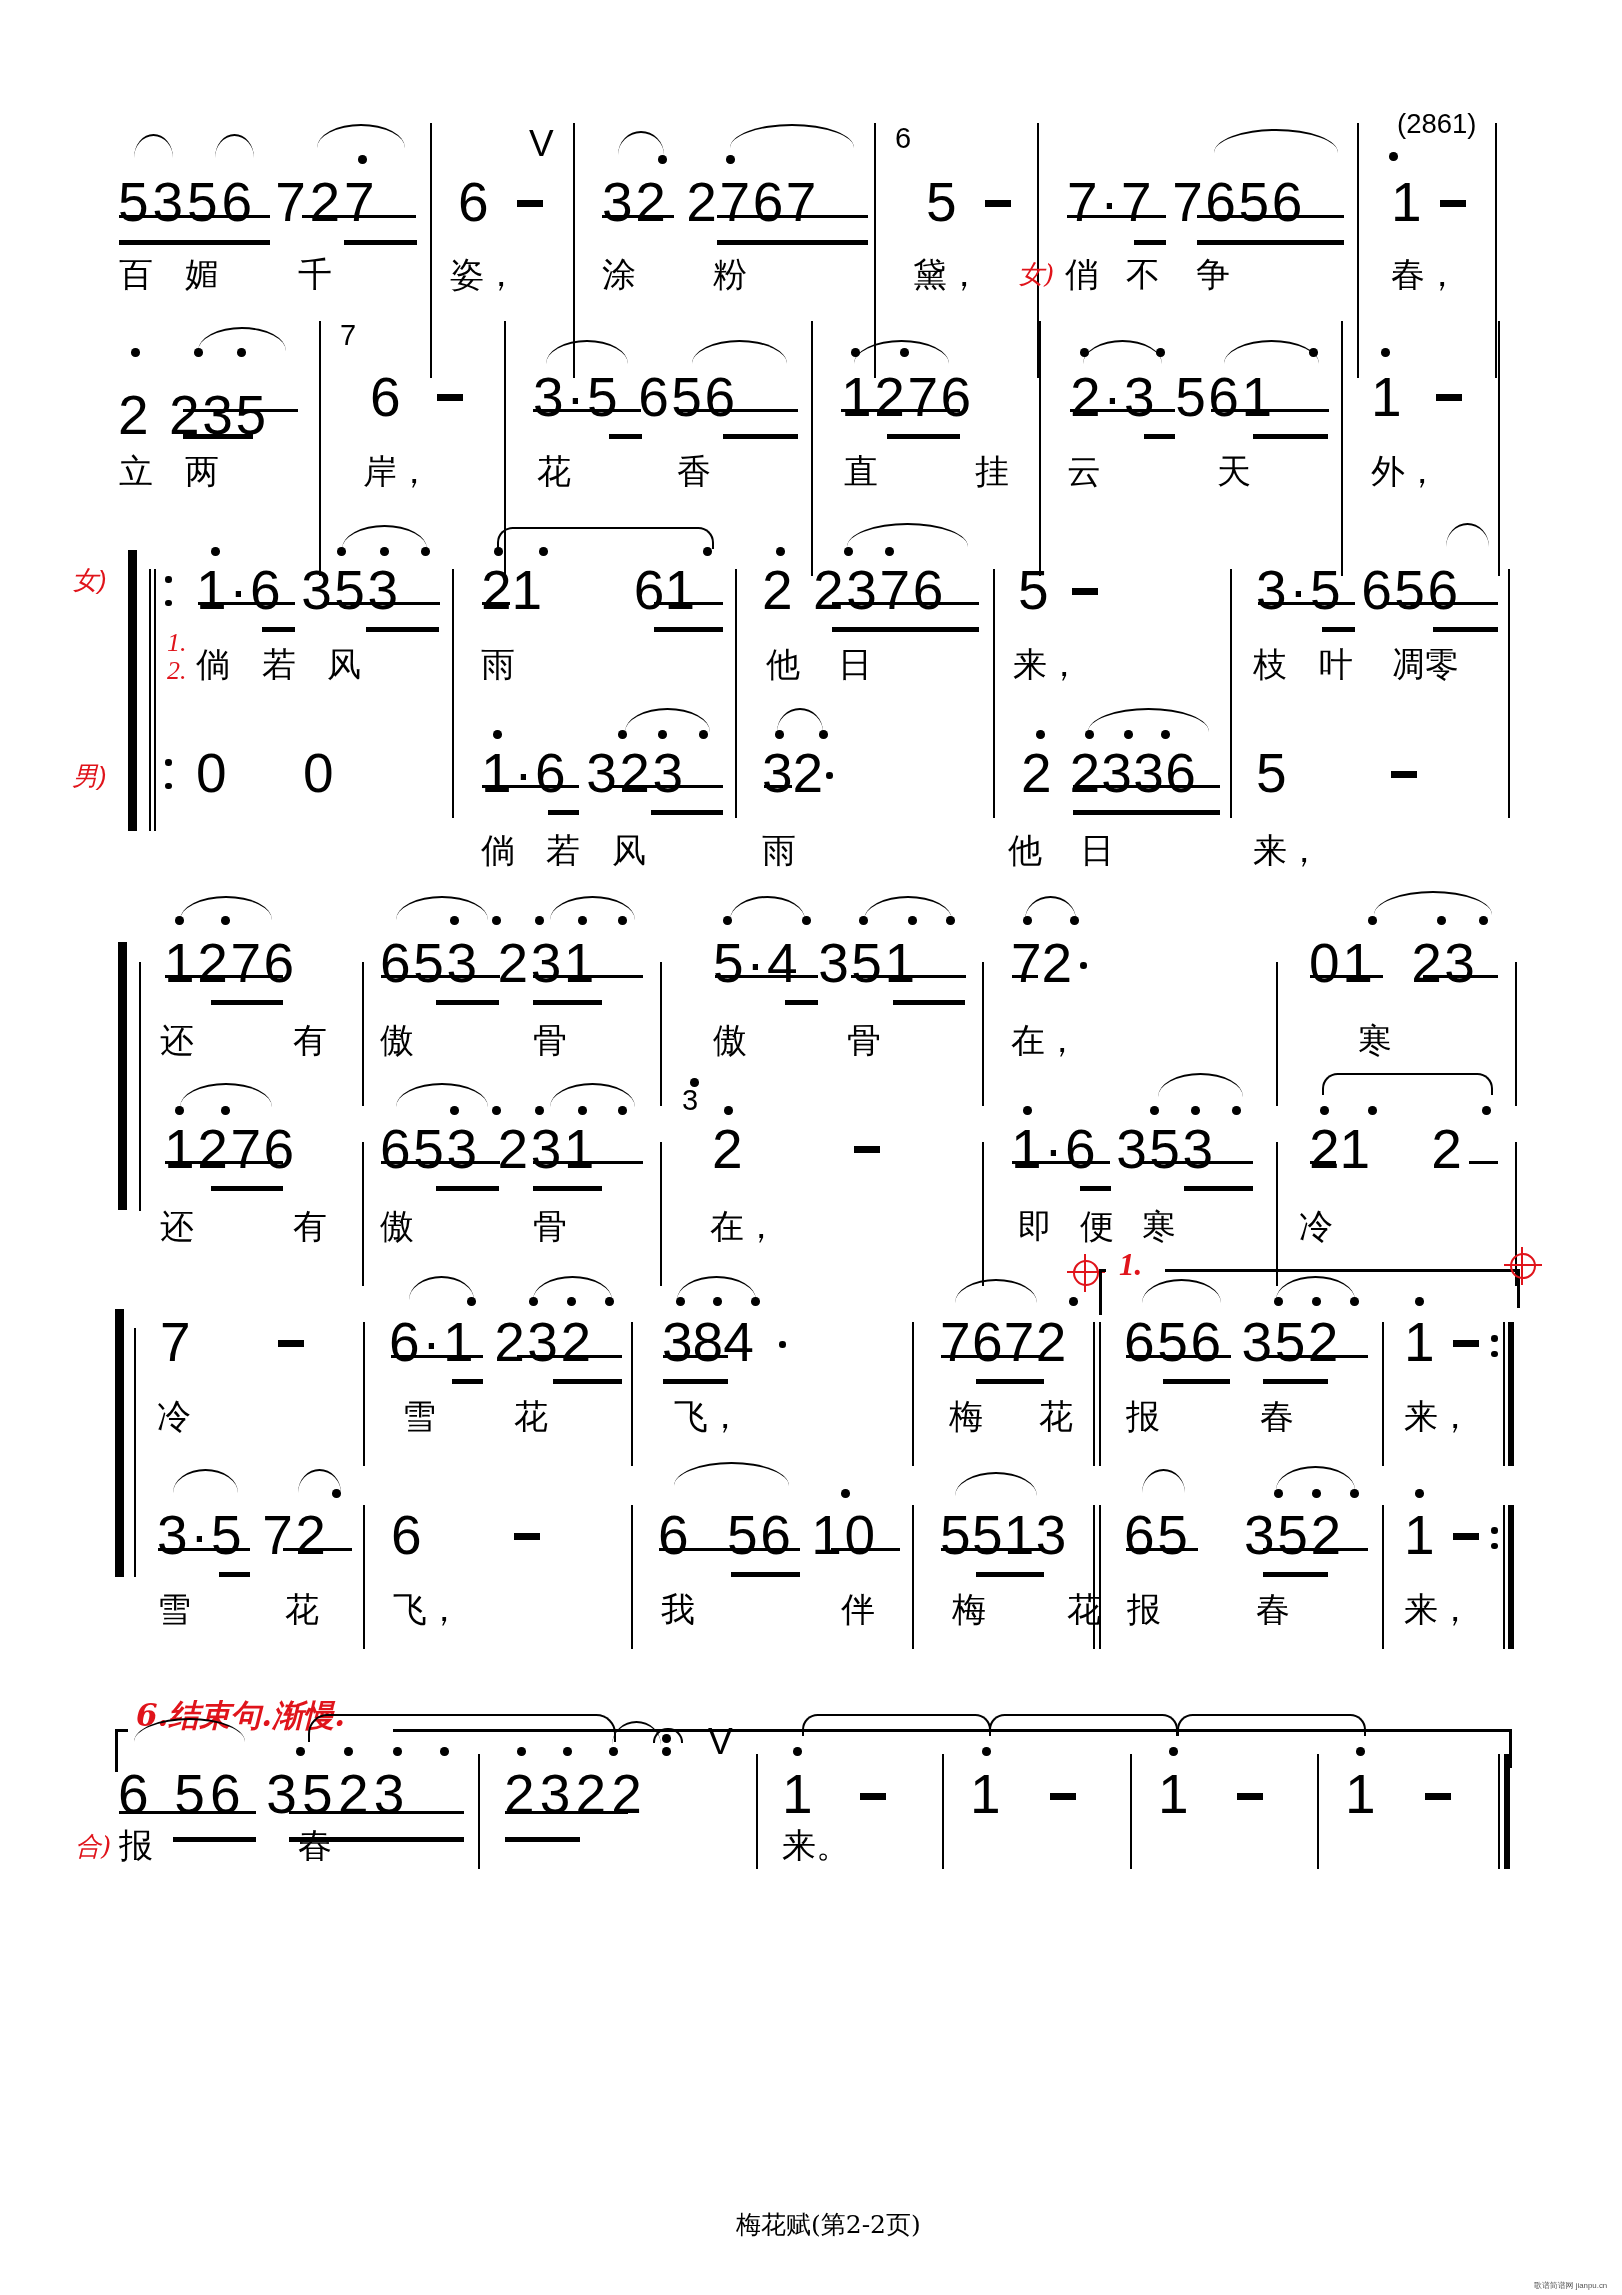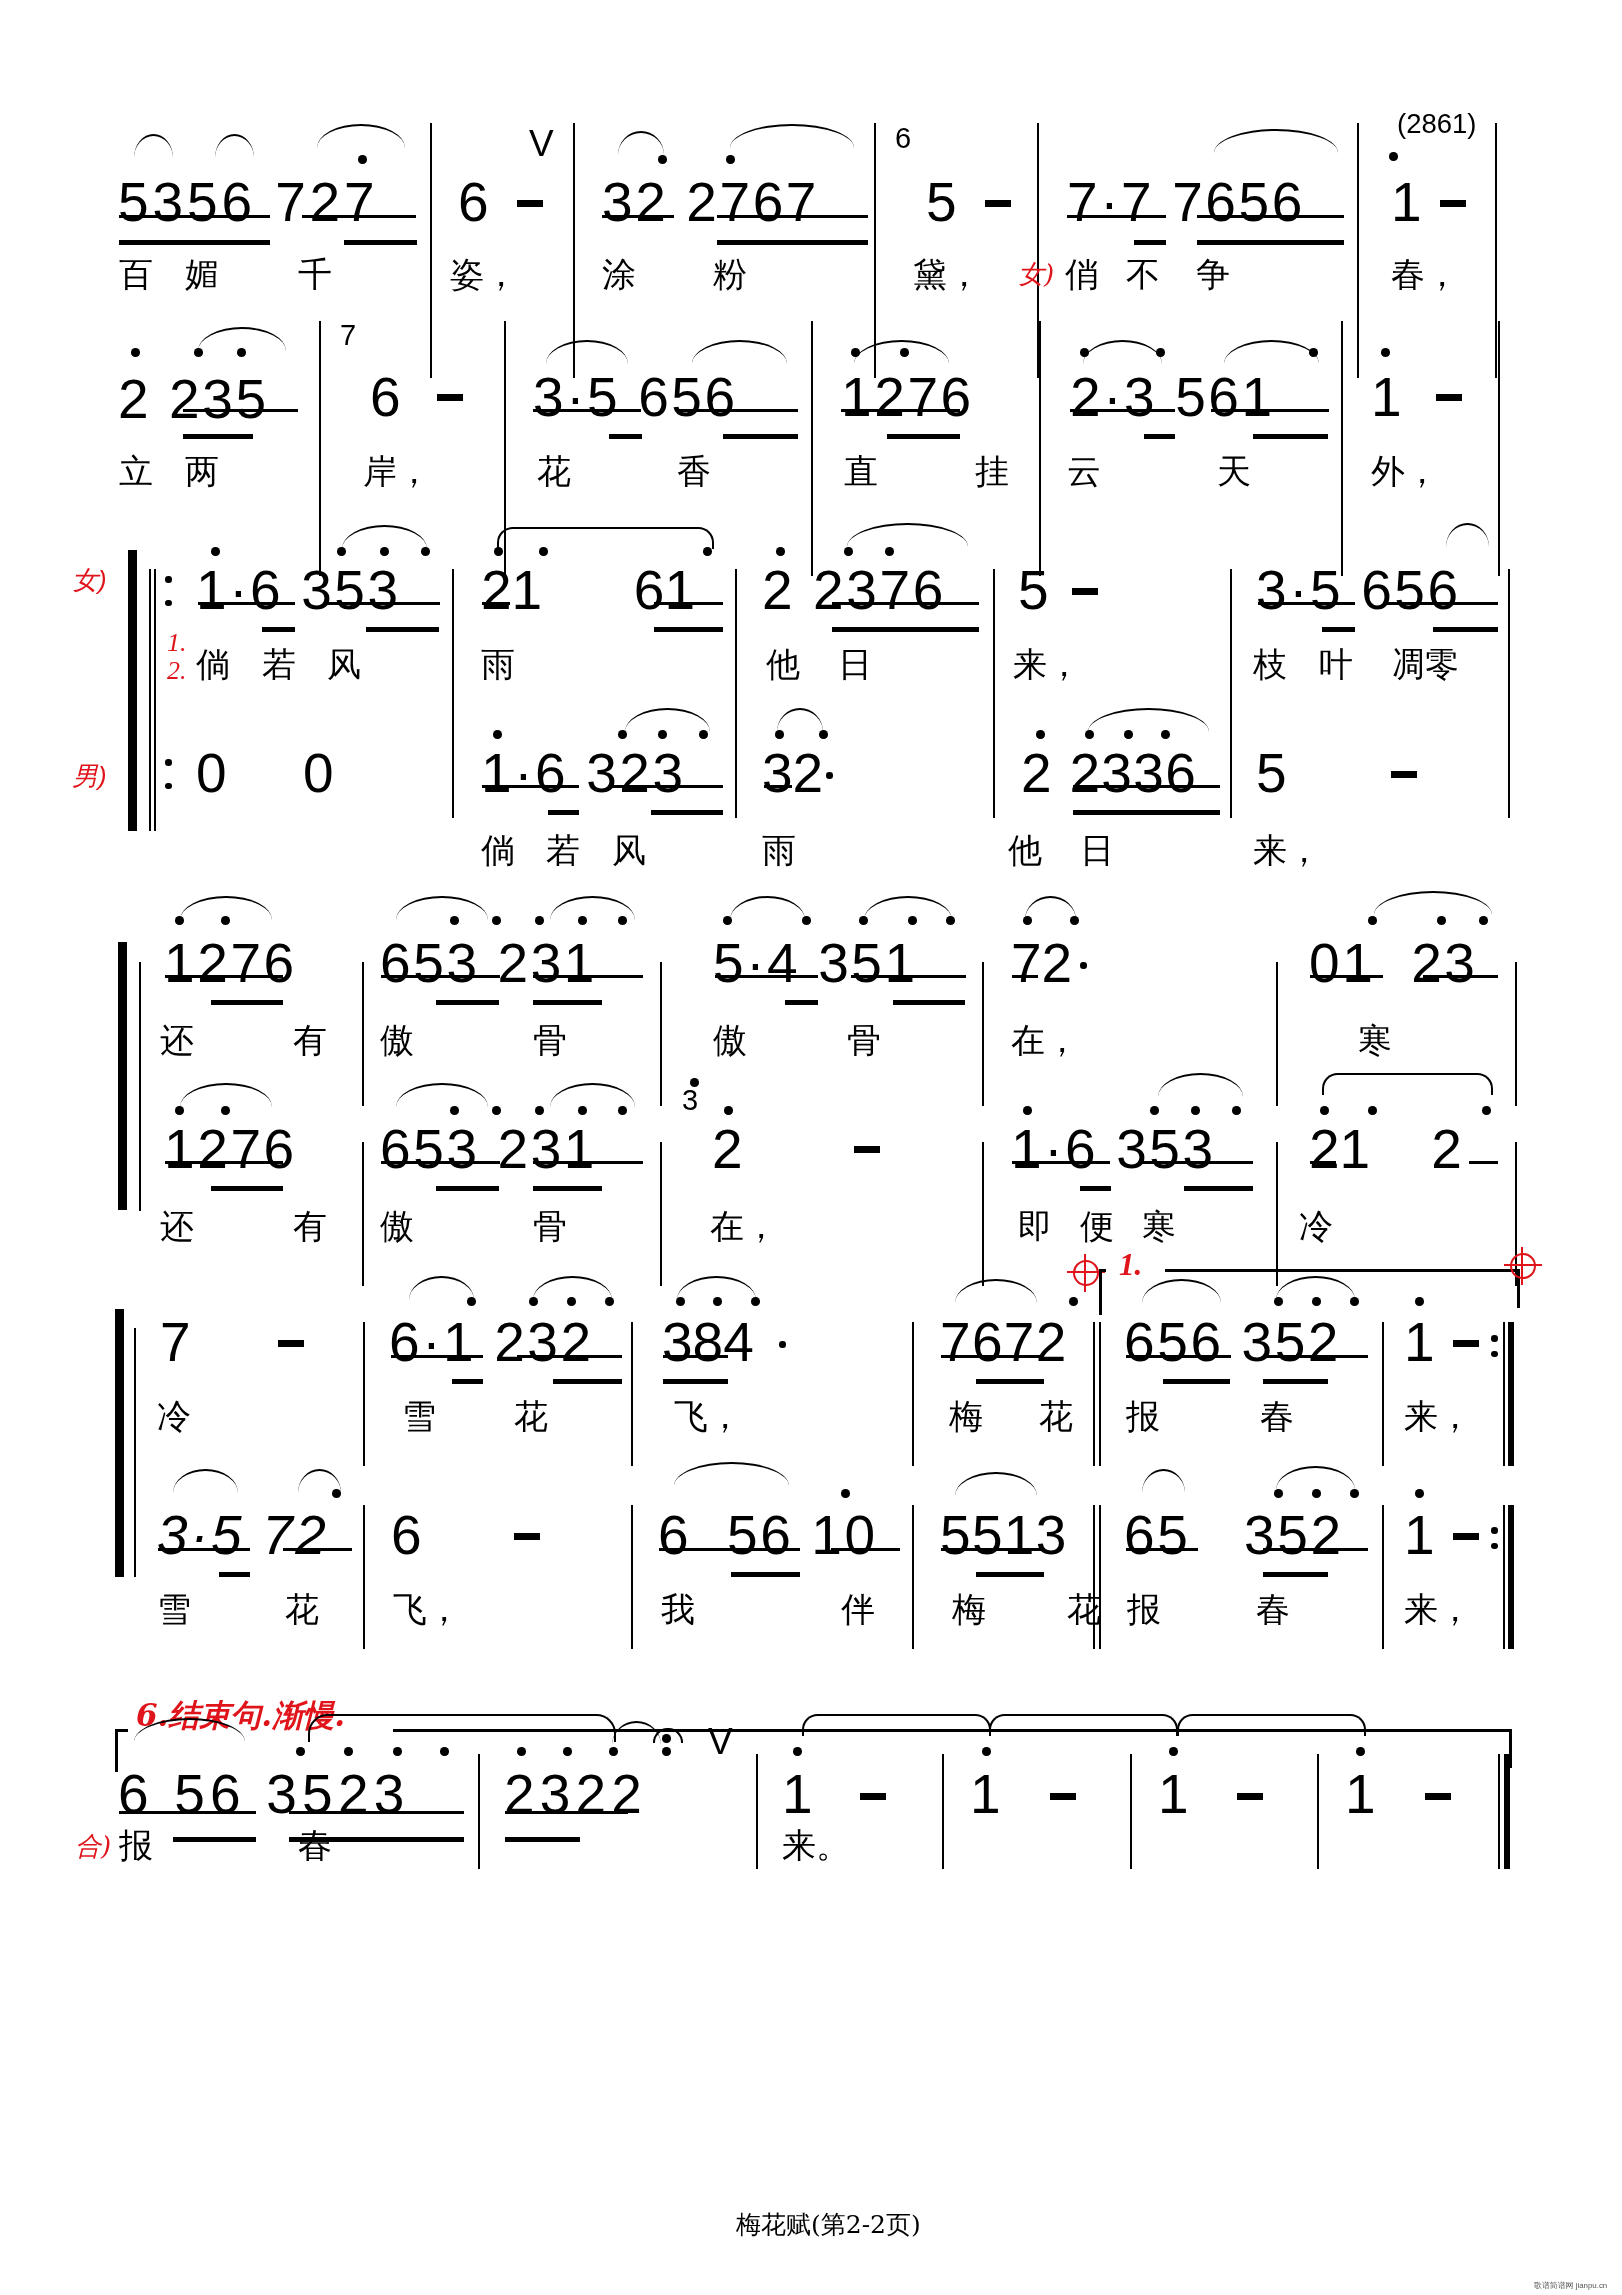--- a/index.html
+++ b/index.html
@@ -87,21 +87,21 @@
     <div class="lyric" style="left:913px;top:255px;">黛，</div>
     <div class="lyric red" style="left:1018px;top:255px;font-size:26px;font-style:italic;">女)</div>
     <div class="lyric" style="left:1065px;top:255px;">俏</div>
     <div class="lyric" style="left:1126px;top:255px;">不</div>
     <div class="lyric" style="left:1196px;top:255px;">争</div>
     <div class="lyric" style="left:1391px;top:255px;">春，</div>
   </div>
 
   <div>
     <div class="dot-hi" style="left:131px;top:348px;"></div>
-    <div class="abs" style="left:118px;top:372px;font-size:55px;line-height:55px;letter-spacing:2.6px;">2&nbsp;235</div>
+    <div class="abs" style="left:118px;top:388px;font-size:55px;line-height:55px;letter-spacing:2.6px;">2&nbsp;235</div>
     <div class="dot-hi" style="left:194px;top:348px;"></div>
     <div class="dot-hi" style="left:237px;top:348px;"></div>
     <div class="ul" style="left:183px;top:409px;width:115px;"></div>
     <div class="ul" style="left:183px;top:434px;width:70px;height:4.6px;"></div>
     <div class="slur" style="left:198px;top:327px;width:88px;"></div>
     <div class="bar" style="left:319px;top:321px;height:255px;"></div>
 
     <div class="grace" style="left:340px;top:321px;">7</div>
     <div class="abs" style="left:370px;top:370px;font-size:55px;line-height:55px;">6</div>
     <div class="dash" style="left:437px;top:394px;"></div>
@@ -464,21 +464,21 @@
     <div class="lyric" style="left:157px;top:1397px;">冷</div>
     <div class="lyric" style="left:402px;top:1397px;">雪</div>
     <div class="lyric" style="left:514px;top:1397px;">花</div>
     <div class="lyric" style="left:674px;top:1397px;">飞，</div>
     <div class="lyric" style="left:949px;top:1397px;">梅</div>
     <div class="lyric" style="left:1039px;top:1397px;">花</div>
     <div class="lyric" style="left:1126px;top:1397px;">报</div>
     <div class="lyric" style="left:1260px;top:1397px;">春</div>
     <div class="lyric" style="left:1404px;top:1397px;">来，</div>
 
-    <div class="abs" style="left:157px;top:1508px;font-size:55px;line-height:55px;letter-spacing:2.6px;font-style:italic;">3·5&nbsp;72</div>
+    <div class="abs" style="left:157px;top:1508px;font-size:55px;line-height:55px;letter-spacing:2.6px;">3·5&nbsp;72</div>
     <div class="dot-hi" style="left:332px;top:1489px;"></div>
     <div class="ul" style="left:158px;top:1548px;width:92px;"></div>
     <div class="ul" style="left:219px;top:1572px;width:31px;height:4.6px;"></div>
     <div class="ul" style="left:283px;top:1548px;width:69px;"></div>
     <div class="slur" style="left:173px;top:1469px;width:65px;"></div>
     <div class="slur" style="left:298px;top:1469px;width:43px;"></div>
     <div class="bar" style="left:363px;top:1505px;height:144px;"></div>
 
     <div class="abs" style="left:391px;top:1508px;font-size:55px;line-height:55px;">6</div>
     <div class="dash" style="left:514px;top:1533px;"></div>

